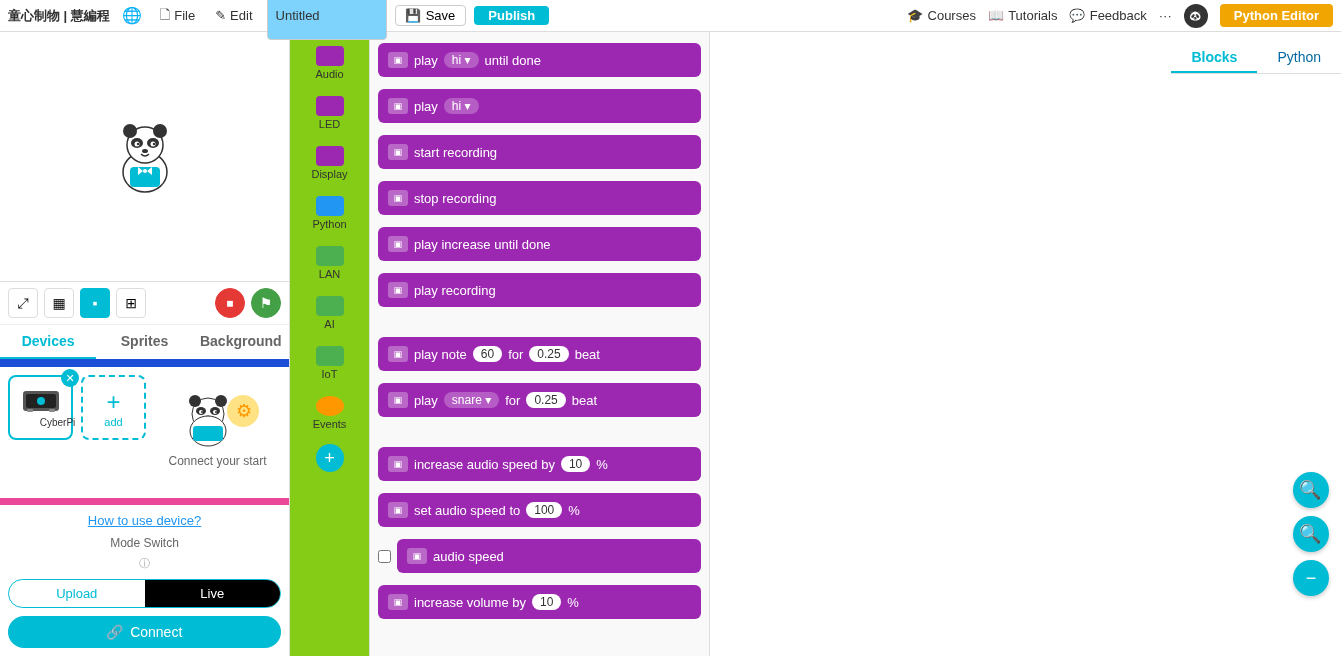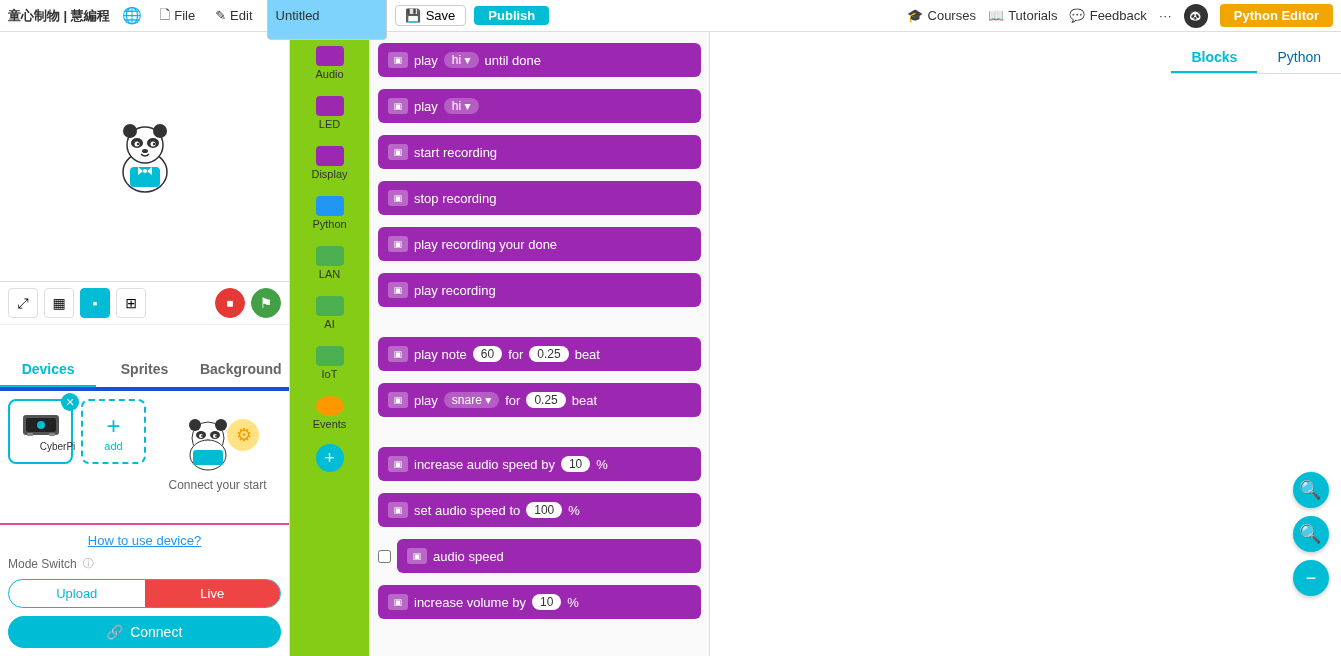--- a/index.html
+++ b/index.html
@@ -153,22 +153,21 @@
       background: #43a047;
       border-color: #43a047;
       color: white;
       border-radius: 50%;
       width: 30px; height: 30px;
     }
 
     
     .tabs-row {
       display: flex;
-      border-bottom: 4px solid #1d4ed8;
-      margin-top: 28px;
+      border-bottom: 8px solid #1d4ed8;
     }
     .tab {
       flex: 1;
       text-align: center;
       padding: 8px 4px;
       font-size: 14px;
       font-weight: bold;
       cursor: pointer;
       color: #666;
       border-bottom: 2px solid transparent;
@@ -241,56 +240,57 @@
     }
     .sprite-item {
       display: flex;
       flex-direction: column;
       align-items: center;
     }
 
     
     .bottom-controls {
       padding: 8px;
-      border-top: 2px solid #ec4899;
+      border-top: 7px solid #ec4899;
       display: flex;
       flex-direction: column;
       gap: 8px;
     }
     .connect-link {
       color: #2196f3;
       font-size: 13px;
       text-decoration: underline;
       cursor: pointer;
       text-align: center;
     }
     .mode-switch-row {
       display: flex;
       align-items: center;
       gap: 6px;
       font-size: 12px;
       color: #666;
+      flex-direction: column;
     }
     .upload-live-row {
       display: flex;
       border-radius: 20px;
       overflow: hidden;
       border: 1px solid #00bcd4;
       justify-content: flex-end;
     }
     .upload-live-btn {
       flex: 1;
       text-align: center;
       padding: 6px;
       font-size: 13px;
       cursor: pointer;
       color: #00bcd4;
     }
     .upload-live-btn.active {
-      background: #ef4444;
+      background: #000000;
       color: white;
     }
     .connect-btn {
       background: #00bcd4;
       color: white;
       border: none;
       border-radius: 20px;
       padding: 8px;
       width: 100%;
       font-size: 14px;
@@ -663,21 +663,21 @@
       <span>start recording</span>
     </div>
 
     <div class="block">
       <div class="block-icon">▣</div>
       <span>stop recording</span>
     </div>
 
     <div class="block">
       <div class="block-icon">▣</div>
-      <span>play recording your done</span>
+      <span>play increase until done</span>
     </div>
 
     <div class="block">
       <div class="block-icon">▣</div>
       <span>play recording</span>
     </div>
 
     <div class="block-separator"></div>
 
     <div class="block">

